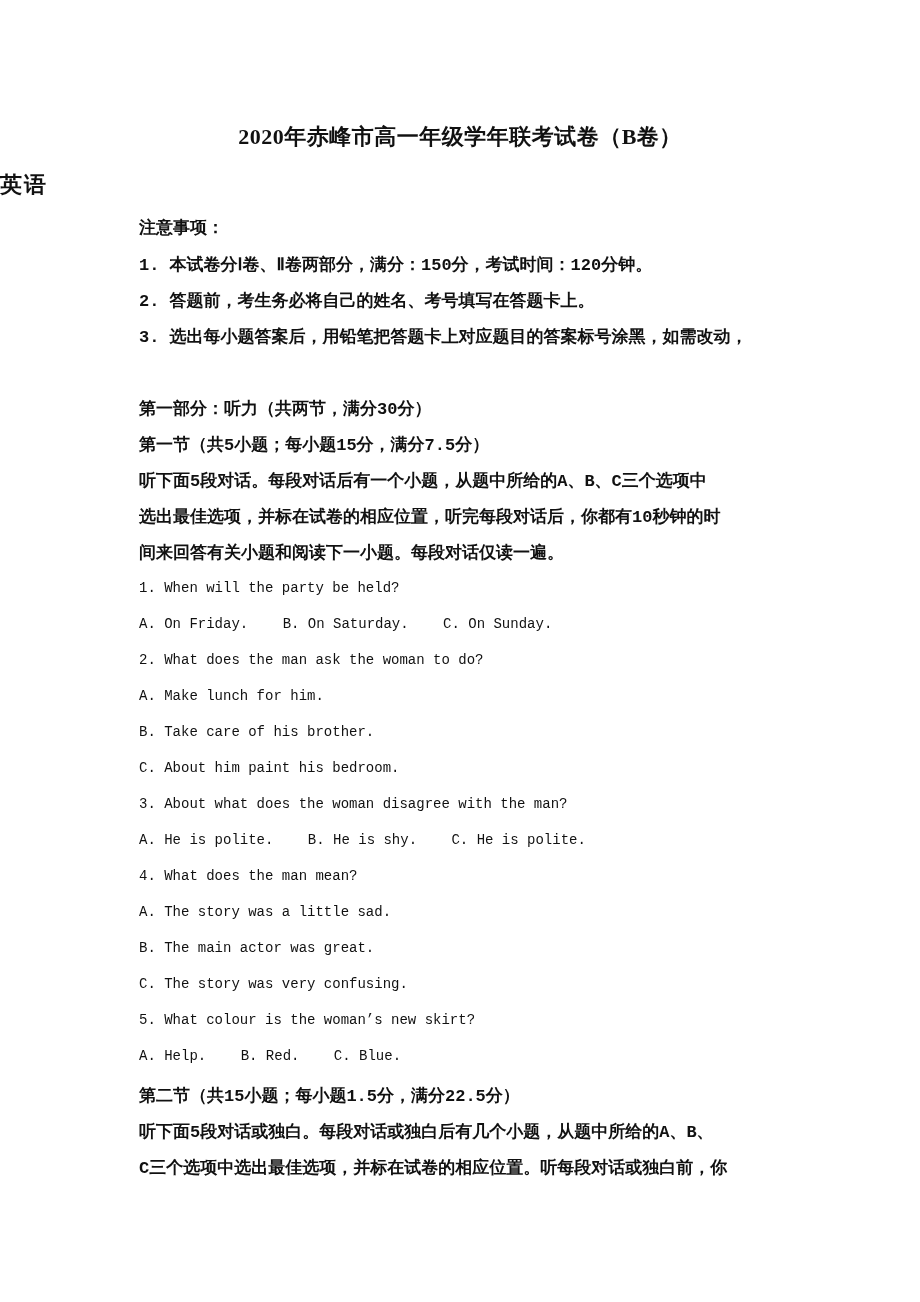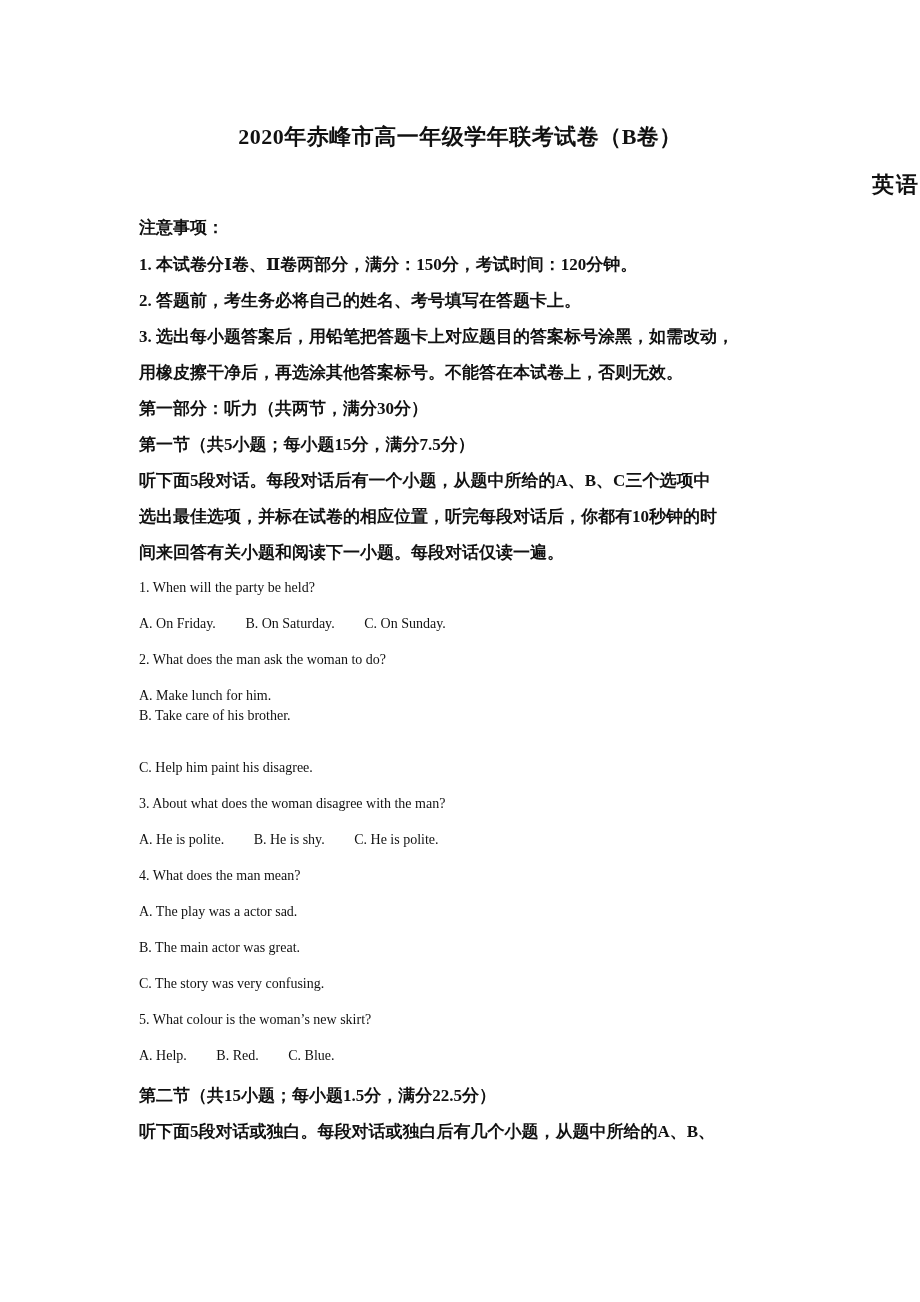--- a/index.html
+++ b/index.html
@@ -7,76 +7,76 @@
       width: 920px; height: 1302px; overflow: hidden; position: relative;
       font-family: "Liberation Serif", "DejaVu Serif", serif;
       color: #111111;
     }
     .page { position: absolute; left: 0; top: 0; width: 732px; height: 1302px; padding-left: 36px; }
     .title {
       position: absolute; left: 0; width: 920px; text-align: center;
       font-weight: bold; font-size: 22px; top: 122px; letter-spacing: 0.5px;
     }
     .subtitle {
-      position: absolute; left: 0; width: 920px; text-align: right;
+      position: absolute; left: 0; width: 920px; text-align: left;
       font-weight: bold; font-size: 22px; top: 170px; letter-spacing: 2px;
     }
     .line {
-      position: absolute; left: 139px; white-space: nowrap;
+      position: absolute; left: 139px; white-space: nowrap; font-family: Liberation Mono, monospace;
     }
     .cn { font-size: 17px; font-weight: bold; }
     .en { font-size: 14px; font-weight: normal; }
     .opts span { display: inline-block; text-align: right; }
     .gap { margin-left: 26px; }
   </style>
 </head>
 <body>
 
 <div class="page">
   <div class="title">2020年赤峰市高一年级学年联考试卷（B卷）</div>
   <div class="subtitle">英语</div>
 
   <div class="line cn" style="top:216px">注意事项：</div>
   <div class="line cn" style="top:253px">1. 本试卷分Ⅰ卷、Ⅱ卷两部分，满分：150分，考试时间：120分钟。</div>
   <div class="line cn" style="top:289px">2. 答题前，考生务必将自己的姓名、考号填写在答题卡上。</div>
   <div class="line cn" style="top:325px">3. 选出每小题答案后，用铅笔把答题卡上对应题目的答案标号涂黑，如需改动，</div>
-  <div class="line cn" style="top:361px">用橡皮擦干净后，再选涂其他答案标号。不能答在本试卷上，否则无效。</div>
 
   <div class="line cn" style="top:397px">第一部分：听力（共两节，满分30分）</div>
   <div class="line cn" style="top:433px">第一节（共5小题；每小题15分，满分7.5分）</div>
   <div class="line cn" style="top:469px">听下面5段对话。每段对话后有一个小题，从题中所给的A、B、C三个选项中</div>
   <div class="line cn" style="top:505px">选出最佳选项，并标在试卷的相应位置，听完每段对话后，你都有10秒钟的时</div>
   <div class="line cn" style="top:541px">间来回答有关小题和阅读下一小题。每段对话仅读一遍。</div>
 
   <div class="line en" style="top:580px">1. When will the party be held?</div>
   <div class="line en opts" style="top:616px">
     <span>A. On Friday.</span>
     <span class="gap">B. On Saturday.</span>
     <span class="gap">C. On Sunday.</span>
   </div>
 
   <div class="line en" style="top:652px">2. What does the man ask the woman to do?</div>
   <div class="line en" style="top:688px">A. Make lunch for him.</div>
-  <div class="line en" style="top:708px">B. Take care of his brother.</div>
-  <div class="line en" style="top:760px">C. Help him paint his disagree.</div>
+  <div class="line en" style="top:724px">B. Take care of his brother.</div>
+  <div class="line en" style="top:760px">C. About him paint his bedroom.</div>
 
   <div class="line en" style="top:796px">3. About what does the woman disagree with the man?</div>
   <div class="line en opts" style="top:832px">
     <span>A. He is polite.</span>
     <span class="gap">B. He is shy.</span>
     <span class="gap">C. He is polite.</span>
   </div>
 
   <div class="line en" style="top:868px">4. What does the man mean?</div>
-  <div class="line en" style="top:904px">A. The play was a actor sad.</div>
+  <div class="line en" style="top:904px">A. The story was a little sad.</div>
   <div class="line en" style="top:940px">B. The main actor was great.</div>
   <div class="line en" style="top:976px">C. The story was very confusing.</div>
 
   <div class="line en" style="top:1012px">5. What colour is the woman’s new skirt?</div>
   <div class="line en opts" style="top:1048px">
     <span>A. Help.</span>
     <span class="gap">B. Red.</span>
     <span class="gap">C. Blue.</span>
   </div>
 
   <div class="line cn" style="top:1084px">第二节（共15小题；每小题1.5分，满分22.5分）</div>
   <div class="line cn" style="top:1120px">听下面5段对话或独白。每段对话或独白后有几个小题，从题中所给的A、B、</div>
+  <div class="line cn" style="top:1156px">C三个选项中选出最佳选项，并标在试卷的相应位置。听每段对话或独白前，你</div>
 </div>
 
 </body></html>

